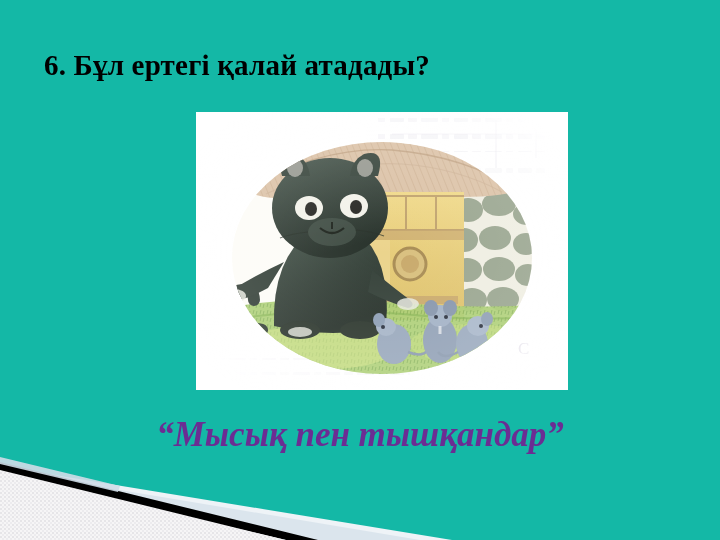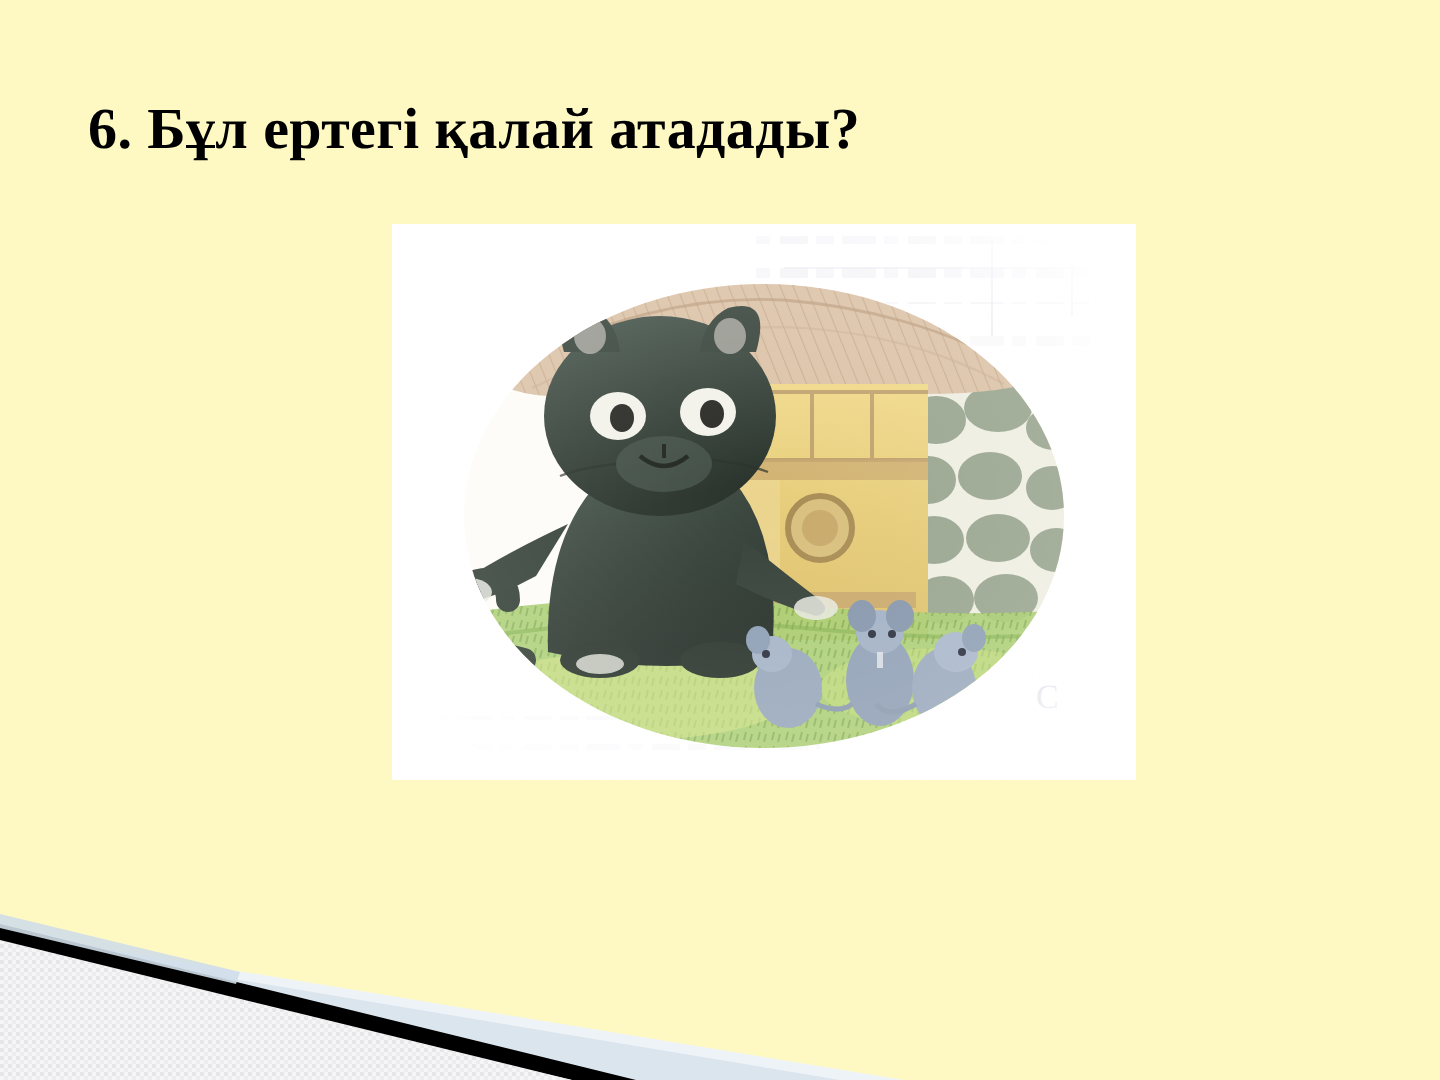--- a/index.html
+++ b/index.html
@@ -11,21 +11,21 @@
     width: 720px;
     height: 540px;
     position: relative;
     overflow: hidden;
     font-family: "Liberation Serif", "DejaVu Serif", serif;
   }
 
   #slide {
     position: absolute;
     inset: 0;
-    background: #fef9c3;
+    background: #14b8a6;
     overflow: hidden;
   }
 
   
   #question-title {
     position: absolute;
     left: 44px;
     top: 48px;
     width: 640px;
     font-family: "Liberation Serif", "DejaVu Serif", serif;
@@ -274,20 +274,21 @@
               <path d="M262 240 Q248 248 242 240" fill="none" stroke="#8d9cb0" stroke-width="2.5"></path>
             </g>
           </g>
         </g>
 
         <rect x="0" y="0" width="372" height="278" fill="url(#paperFade)"></rect>
       </svg>
     </div>
   </div>
 
+  <div id="answer-text">“Мысық пен тышқандар”</div>
 
   <div id="bottom-decoration">
     <svg viewBox="0 0 720 100" xmlns="http://www.w3.org/2000/svg" preserveAspectRatio="none">
       <defs>
         <pattern id="dotTex" width="4" height="4" patternUnits="userSpaceOnUse">
           <rect width="4" height="4" fill="#f6f5f6"></rect>
           <rect x="0" y="0" width="2" height="2" fill="#e6e5e8"></rect>
           <rect x="2" y="2" width="2" height="2" fill="#ecebee"></rect>
         </pattern>
       </defs>

